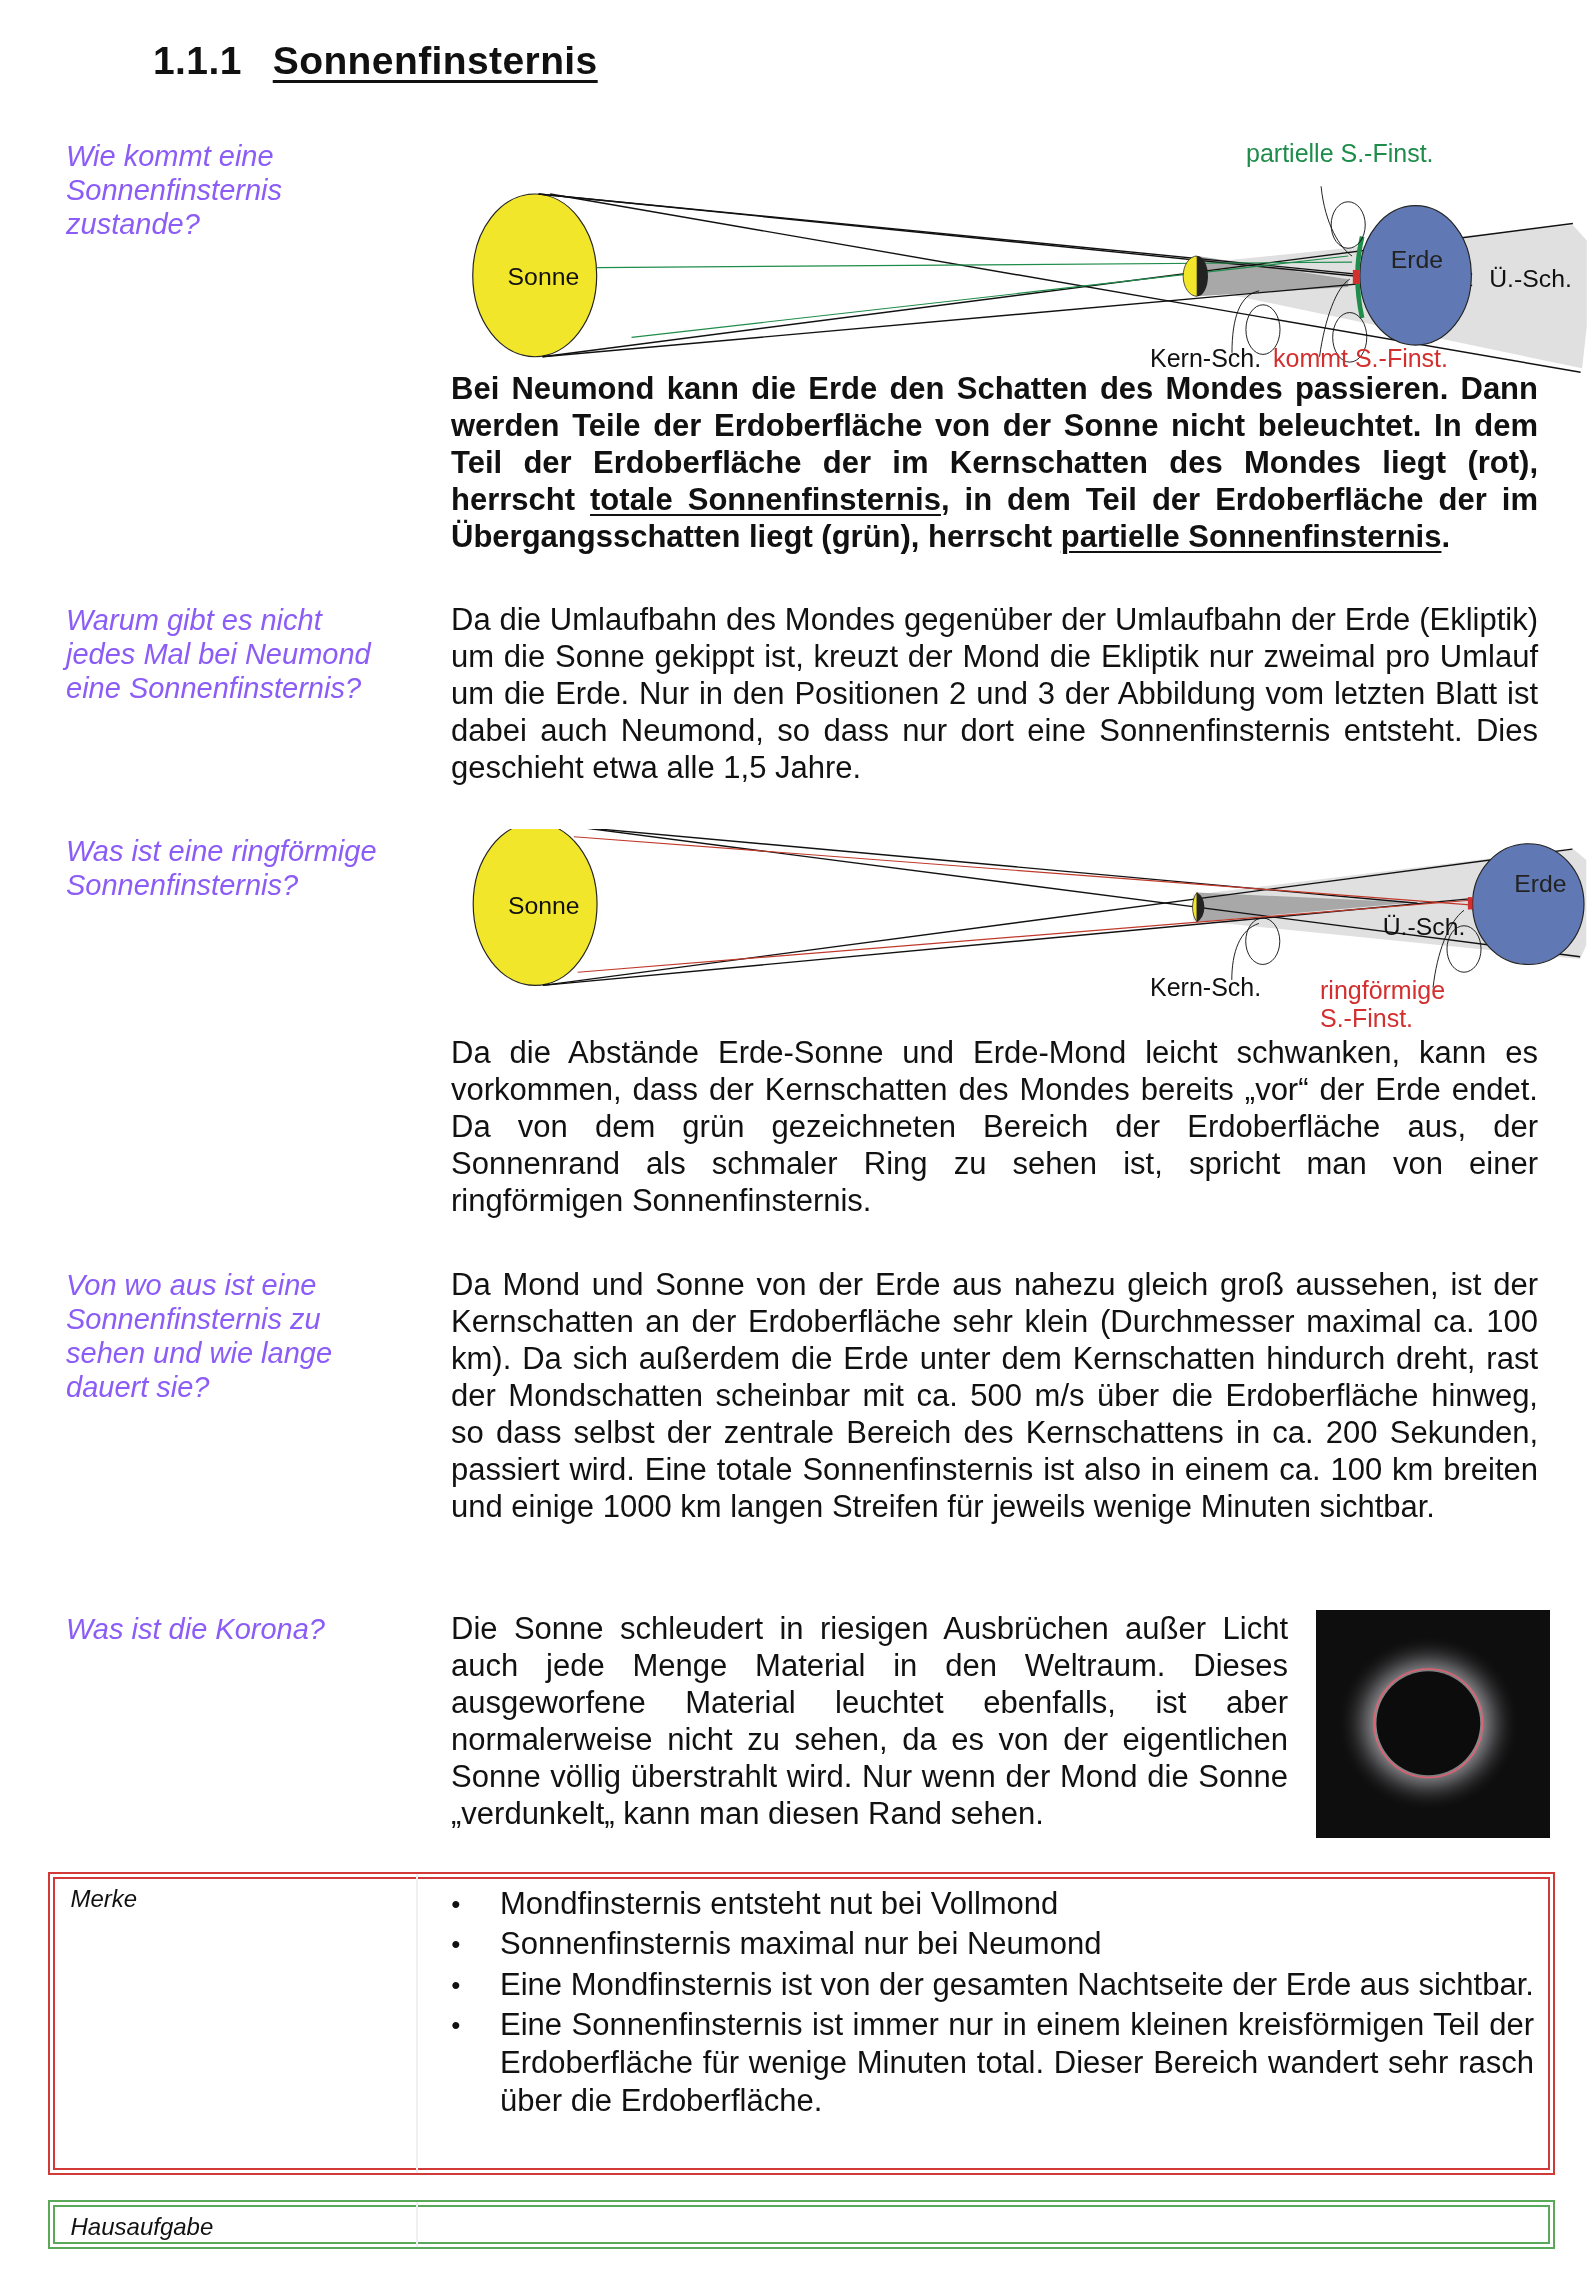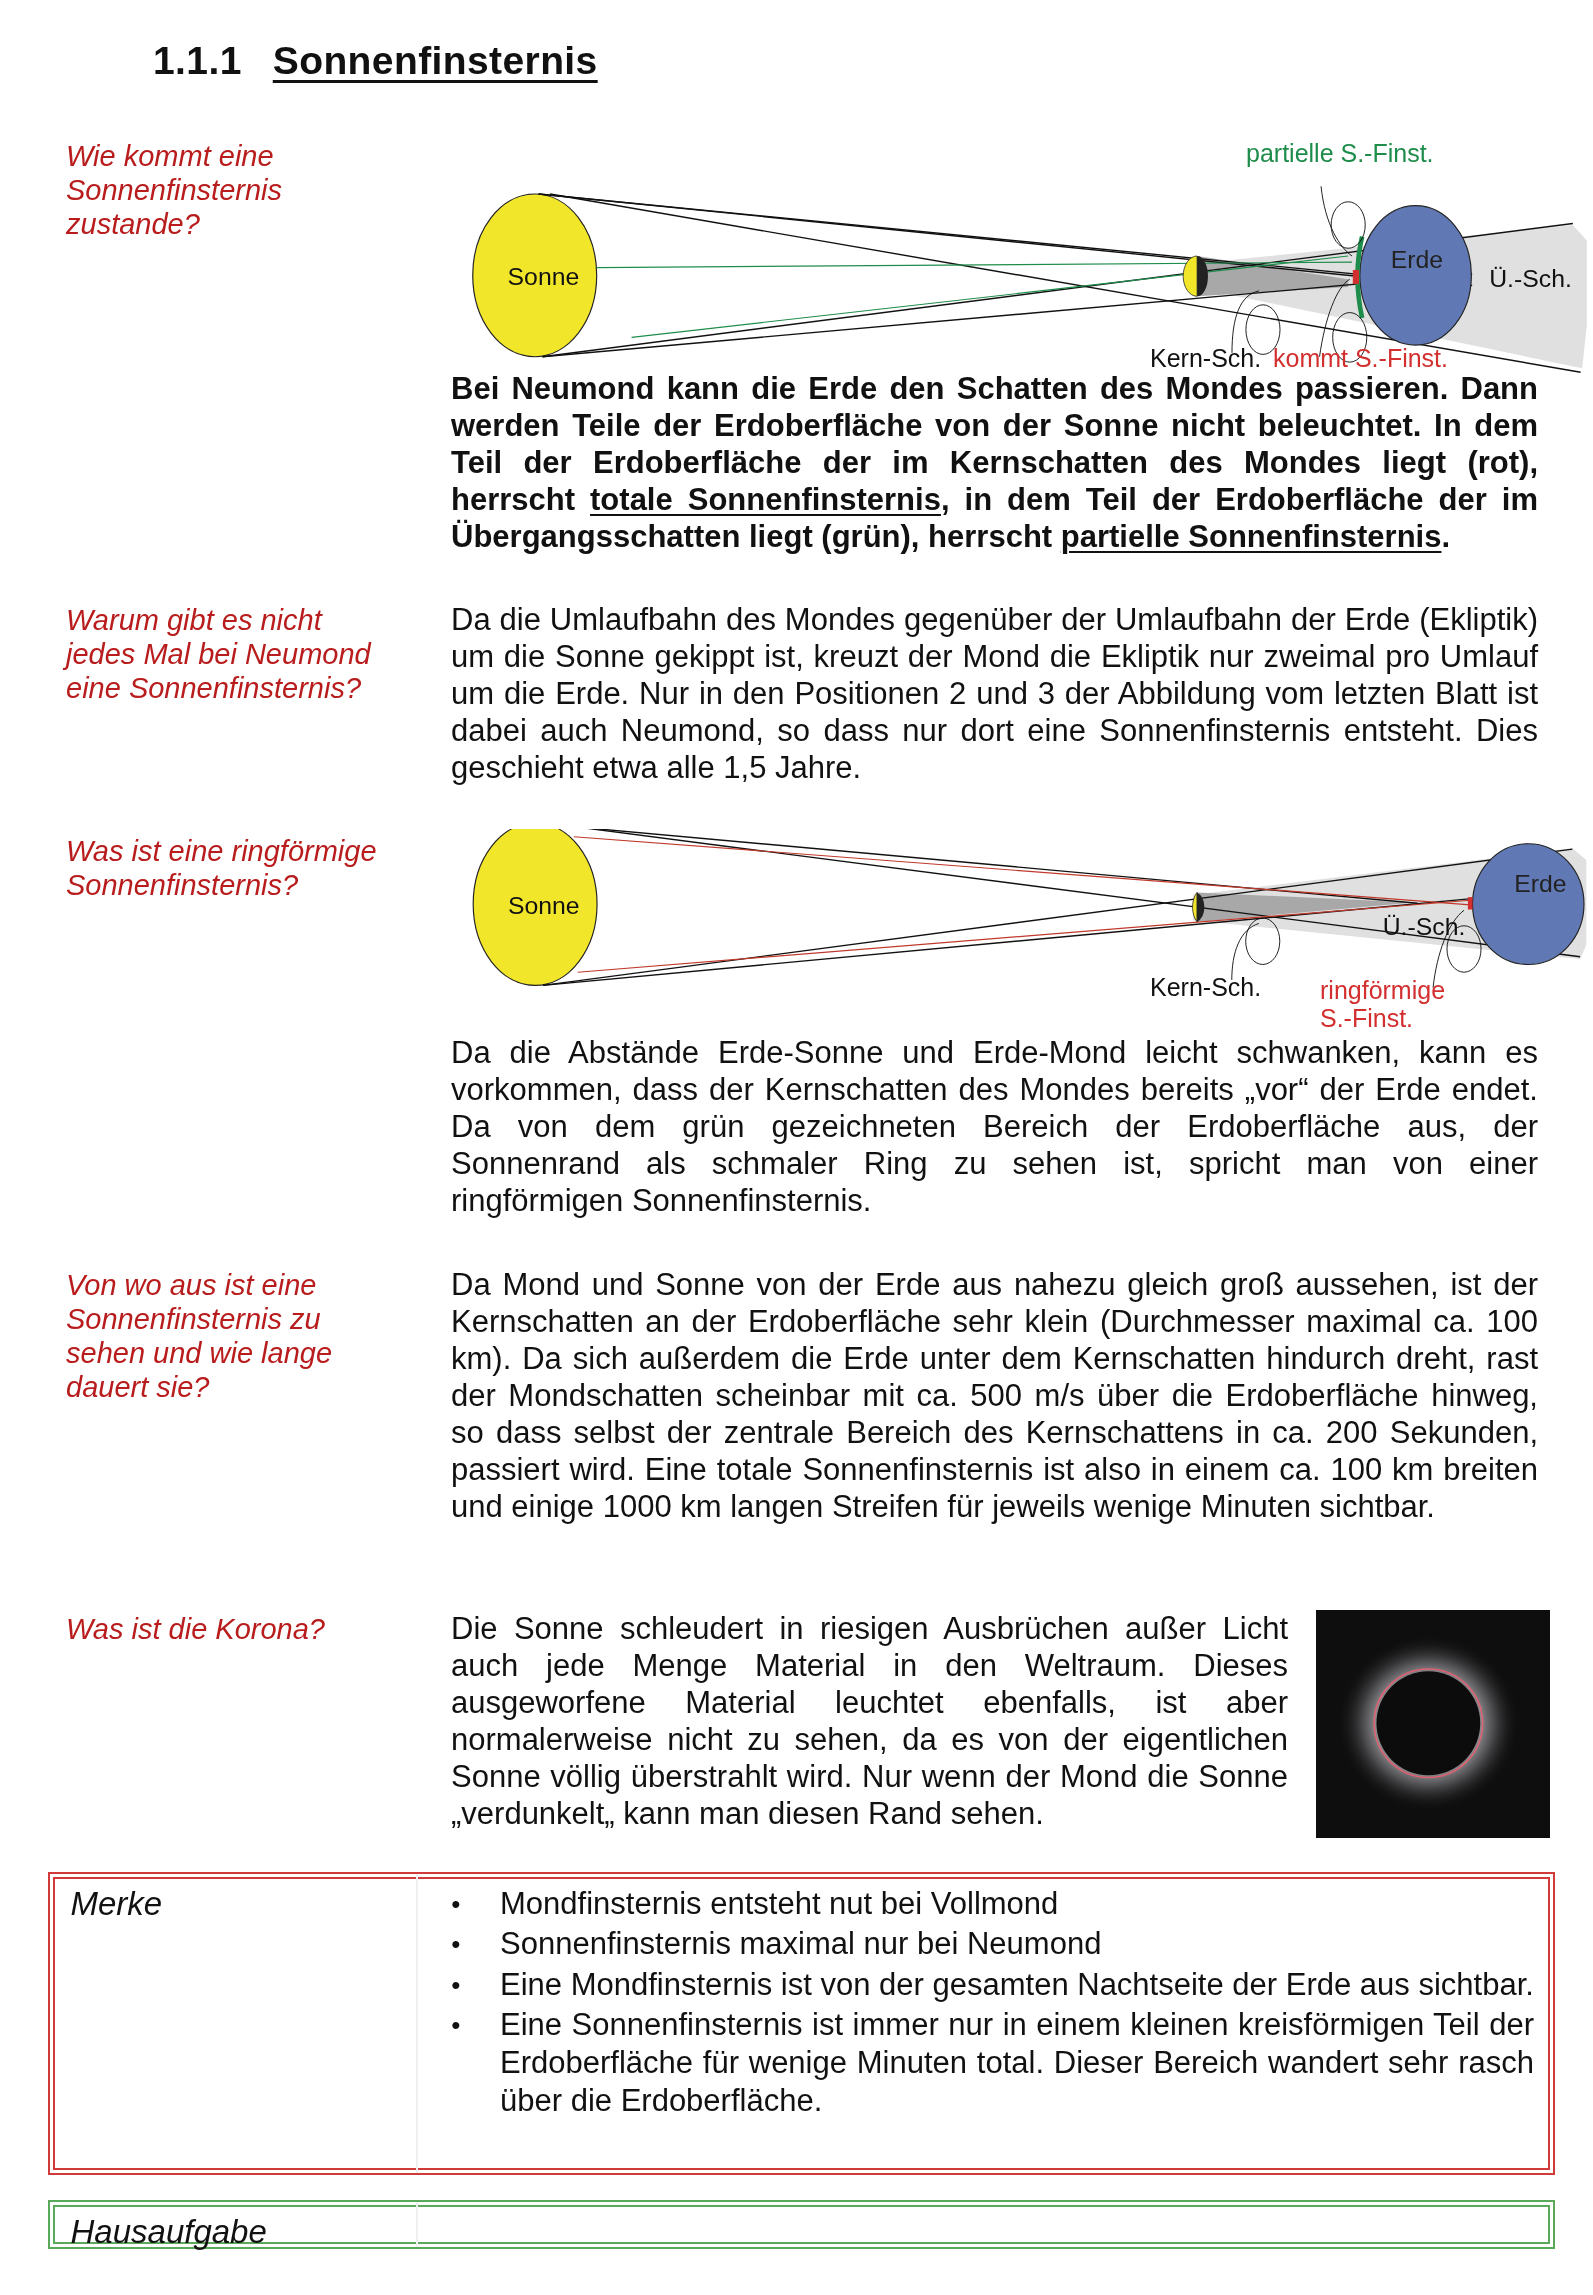--- a/index.html
+++ b/index.html
@@ -2,32 +2,32 @@
 <html style="font-size:12.4px"><head>
 <meta charset="utf-8">
 <style>
   html, body { margin: 0; padding: 0; background: #ffffff; }
   body { width: 1593px; height: 2295px; position: relative; overflow: hidden;
          font-family: "Liberation Sans", sans-serif; color: #111; }
   .abs { position: absolute; }
   .title { left: 153px; top: 39px; font-size: 39px; font-weight: bold; white-space: nowrap; letter-spacing: 0.4px; }
   .title .num { display: inline-block; margin-right: 31px; }
   .title .txt { text-decoration: underline; text-decoration-thickness: 3.1px; text-underline-offset: 6.2px; }
-  .q { left: 66px; width: 333px; font-style: italic; font-size: 29px; line-height: 34px; color: #b91c1c; }
+  .q { left: 66px; width: 333px; font-style: italic; font-size: 29px; line-height: 34px; color: #8b5cf6; }
   .p { left: 451px; width: 1087px; font-size: 31px; line-height: 37px; text-align: justify; color: #111; }
   .p .u { text-decoration: underline; text-decoration-thickness: 2.3px; text-underline-offset: 3.9px; }
   .lbl { font-size: 25px; white-space: nowrap; }
   .green { color: #1e8c4a; }
   .red { color: #d32f2f; }
   svg text { font-family: "Liberation Sans", sans-serif; }
   .box { position: absolute; left: 53px; width: 1497px; box-sizing: border-box; }
   .merke { top: 1877px; height: 293px; border: 2.3px solid #d23a3a; outline: 2.3px solid #d23a3a; outline-offset: 3.1px; }
   .haus { top: 2205px; height: 39px; border: 2.3px solid #5aa85a; outline: 2.3px solid #5aa85a; outline-offset: 3.1px; }
   .box .divider { position: absolute; top: -5.4px; bottom: -5.4px; left: 361px; width: 1.5px; background: #f0f0f0; }
-  .box .lab { position: absolute; left: 15.5px; top: 6.2px; font-style: italic; font-size: 33px; }
+  .box .lab { position: absolute; left: 15.5px; top: 6.2px; font-style: italic; font-size: 24px; }
   .merke ul { position: absolute; left: 387px; right: 14px; top: 6.2px; margin: 0; padding: 0; list-style: none;
               font-size: 31px; line-height: 38px; text-align: justify; }
   .merke li { position: relative; padding-left: 58px; margin-bottom: 2.3px; }
   .merke li .bullet { position: absolute; left: 9.3px; top: 0; font-size: 26px; }
   .haus .htxt { position: absolute; left: 387px; top: 6.2px; font-size: 31px; white-space: nowrap; }
   .korona { left: 1316px; top: 1610px; width: 234px; height: 228px; background: #0e0e0e; overflow: hidden; }
 </style>
 </head>
 <body>
 

